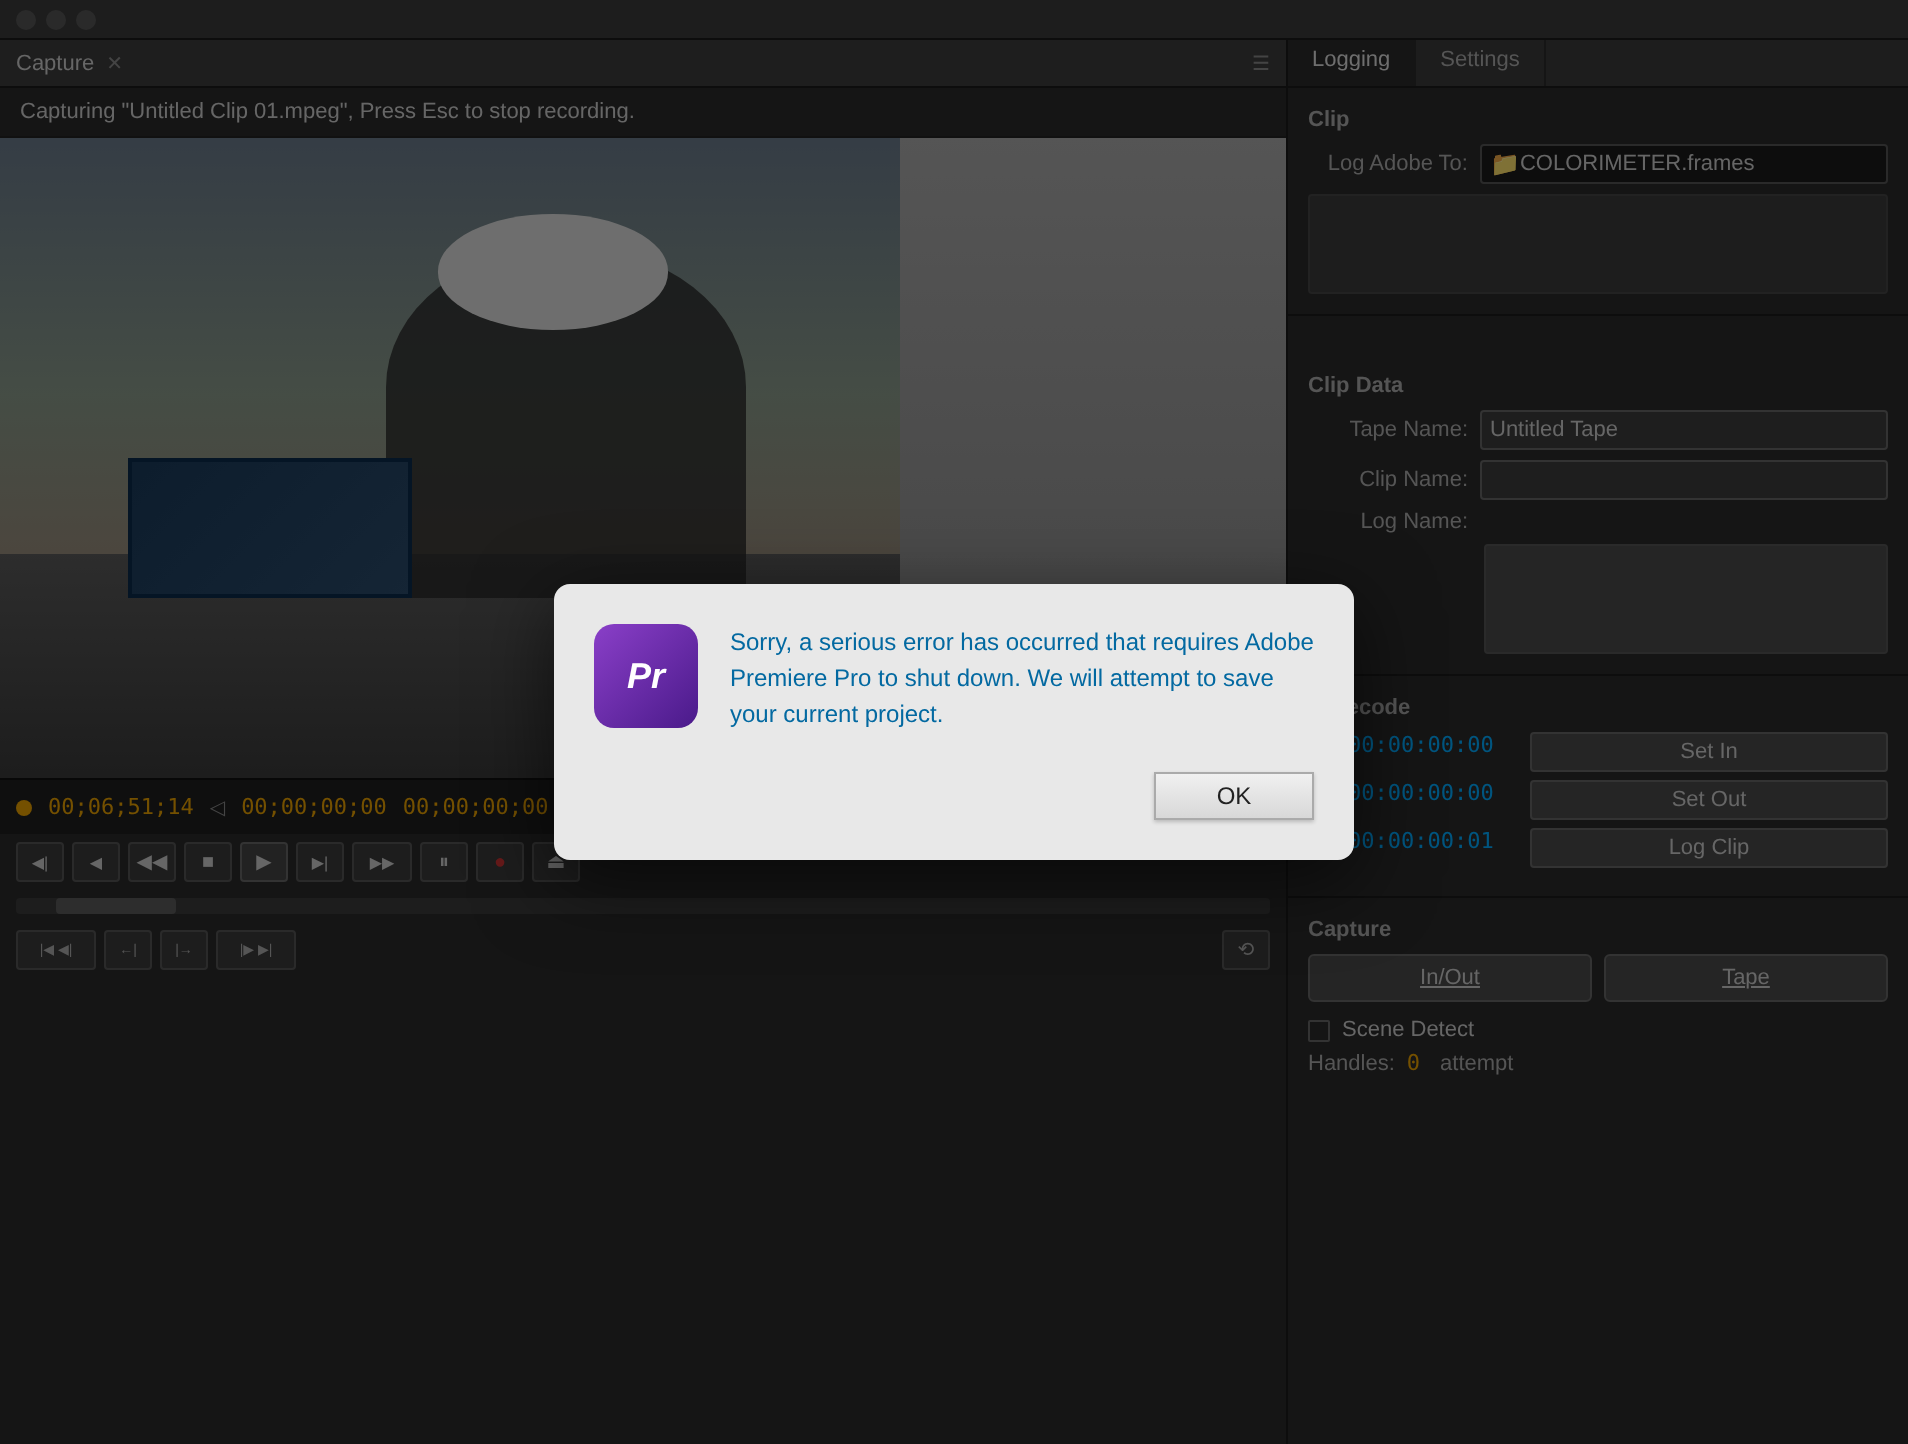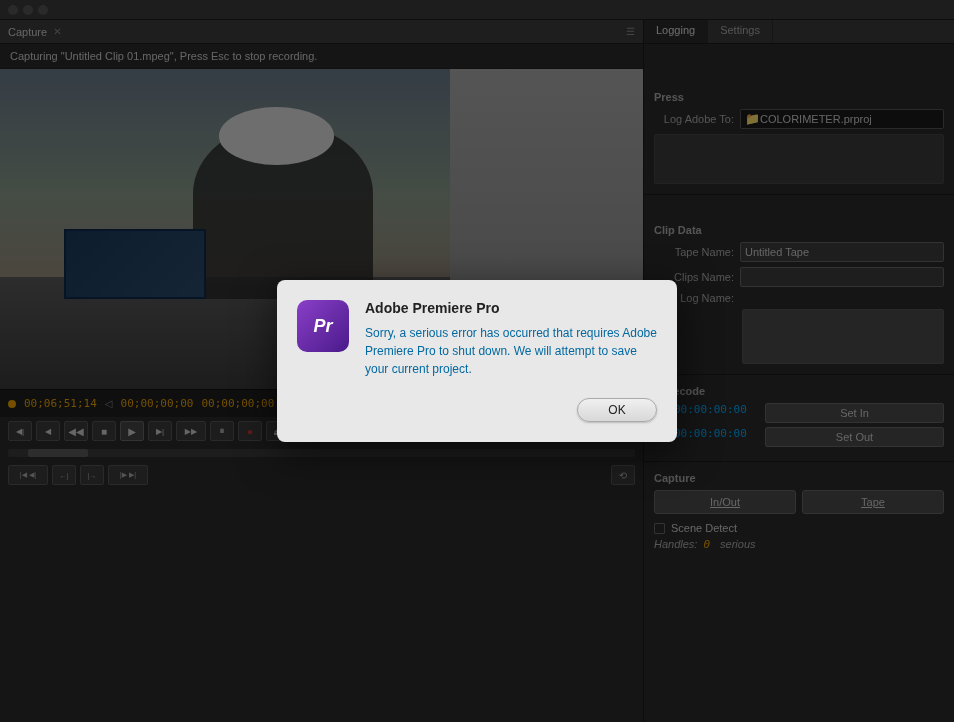--- a/index.html
+++ b/index.html
@@ -167,21 +167,20 @@
       align-items: center;
       gap: 4px;
     }
 
     
     .right-panel {
       width: 310px;
       background: #2b2b2b;
       display: flex;
       flex-direction: column;
-      gap: 37px;
     }
 
     .right-tabs {
       display: flex;
       background: #3a3a3a;
       border-bottom: 1px solid #1a1a1a;
       height: 24px;
     }
     .right-tab {
       padding: 4px 12px;
@@ -342,22 +341,22 @@
     }
     .checkbox {
       width: 11px;
       height: 11px;
       background: #2a2a2a;
       border: 1px solid #666;
       border-radius: 1px;
     }
     .handles-row {
       display: flex;
+      align-items: center;
       gap: 6px;
-      font-style: italic;
     }
     .handles-value {
       color: #e8a000;
       font-family: monospace;
     }
 
     
     .dialog-overlay {
       position: absolute;
       top: 0;
@@ -427,21 +426,21 @@
     .dialog-buttons {
       display: flex;
       justify-content: flex-end;
     }
 
     .dialog-ok-btn {
       width: 80px;
       height: 24px;
       background: linear-gradient(to bottom, #f0f0f0, #d8d8d8);
       border: 1px solid #aaa;
-      border-radius: 12px;
+      border-radius: 0;
       font-size: 12px;
       color: #222;
       cursor: pointer;
       display: flex;
       align-items: center;
       justify-content: center;
       box-shadow: 0 1px 2px rgba(0,0,0,0.2);
     }
 
     
@@ -547,46 +546,46 @@
         <span>Logging</span>
       </div>
       <div class="right-tab">
         <span>Settings</span>
       </div>
     </div>
 
     <div class="right-content">
 
       <div class="section">
-        <div class="section-title">Press</div>
+        <div class="section-title">Clip</div>
 
 
         <div class="form-row">
           <span class="form-label">Log Adobe To:</span>
           <div class="form-control">
             <span class="folder-icon">📁</span>
-            <span class="project-name">COLORIMETER.prproj</span>
+            <span class="project-name">COLORIMETER.frames</span>
           </div>
         </div>
 
         <div style="height:50px;background:#3a3a3a;border:1px solid #444;border-radius:2px;margin-top:4px;"></div>
       </div>
 
       <div class="divider"></div>
 
       <div class="clip-data-section">
         <div class="section-title">Clip Data</div>
 
         <div class="form-row">
           <span class="form-label">Tape Name:</span>
           <input type="text" class="input-field" style="background: rgb(61, 61, 61); border: 1px solid rgb(102, 102, 102); color: rgb(204, 204, 204); font-size: 11px; padding: 0px 4px; height: 20px; flex: 1 1 0%;" value="Untitled Tape">
         </div>
 
         <div class="form-row">
-          <span class="form-label">Clips Name:</span>
+          <span class="form-label">Clip Name:</span>
           <input type="text" class="input-field" style="background: rgb(61, 61, 61); border: 1px solid rgb(102, 102, 102); color: rgb(204, 204, 204); font-size: 11px; padding: 0px 4px; height: 20px; flex: 1 1 0%;">
         </div>
 
         <div class="form-row">
           <span class="form-label">Log Name:</span>
         </div>
         <div style="height:55px;background:#4a4a4a;border:1px solid #555;border-radius:2px;margin-left:88px;"></div>
       </div>
 
       <div class="divider"></div>
@@ -603,20 +602,27 @@
         </div>
 
         <div class="tc-row">
           <span class="tc-icon">}</span>
           <span class="tc-value">00:00:00:00</span>
           <div class="tc-btn">
             <span>Set Out</span>
           </div>
         </div>
 
+        <div class="tc-row">
+          <span class="tc-icon">⇕</span>
+          <span class="tc-value">00:00:00:01</span>
+          <div class="tc-btn">
+            <span>Log Clip</span>
+          </div>
+        </div>
       </div>
 
       <div class="divider"></div>
 
       <div class="capture-section">
         <div class="section-title">Capture</div>
 
         <div class="capture-btns">
           <div class="capture-btn">
             <span>In/Out</span>
@@ -627,35 +633,34 @@
         </div>
 
         <div class="scene-detect-row">
           <div class="checkbox"></div>
           <span>Scene Detect</span>
         </div>
 
         <div class="handles-row">
           <span class="form-label" style="width:auto;">Handles:</span>
           <span class="handles-value">0</span>
-          <span style="color:#aaa;margin-left:4px;">serious</span>
+          <span style="color:#aaa;margin-left:4px;">attempt</span>
         </div>
       </div>
 
     </div>
   </div>
 
 </div>
 
 <div class="dialog-overlay">
   <div class="dialog">
     <div class="dialog-content">
       <div class="dialog-icon"></div>
       <div class="dialog-text">
-        <div class="dialog-title">Adobe Premiere Pro</div>
         <div class="dialog-message">Sorry, a serious error has occurred that requires Adobe Premiere Pro to shut down. We will attempt to save your current project.</div>
       </div>
     </div>
     <div class="dialog-buttons">
       <div class="dialog-ok-btn">
         <span>OK</span>
       </div>
     </div>
   </div>
 </div>

